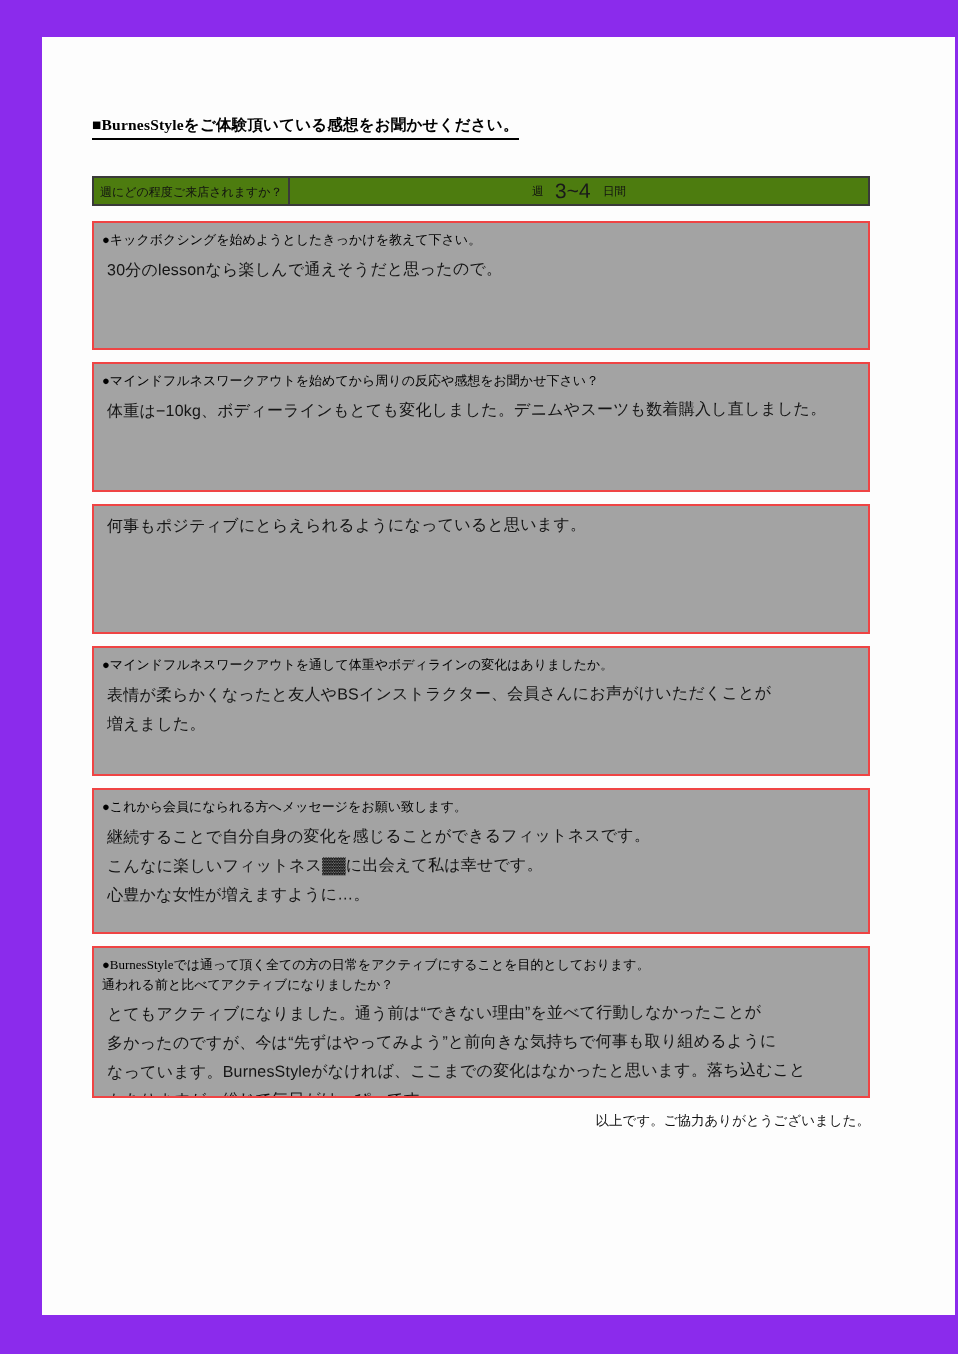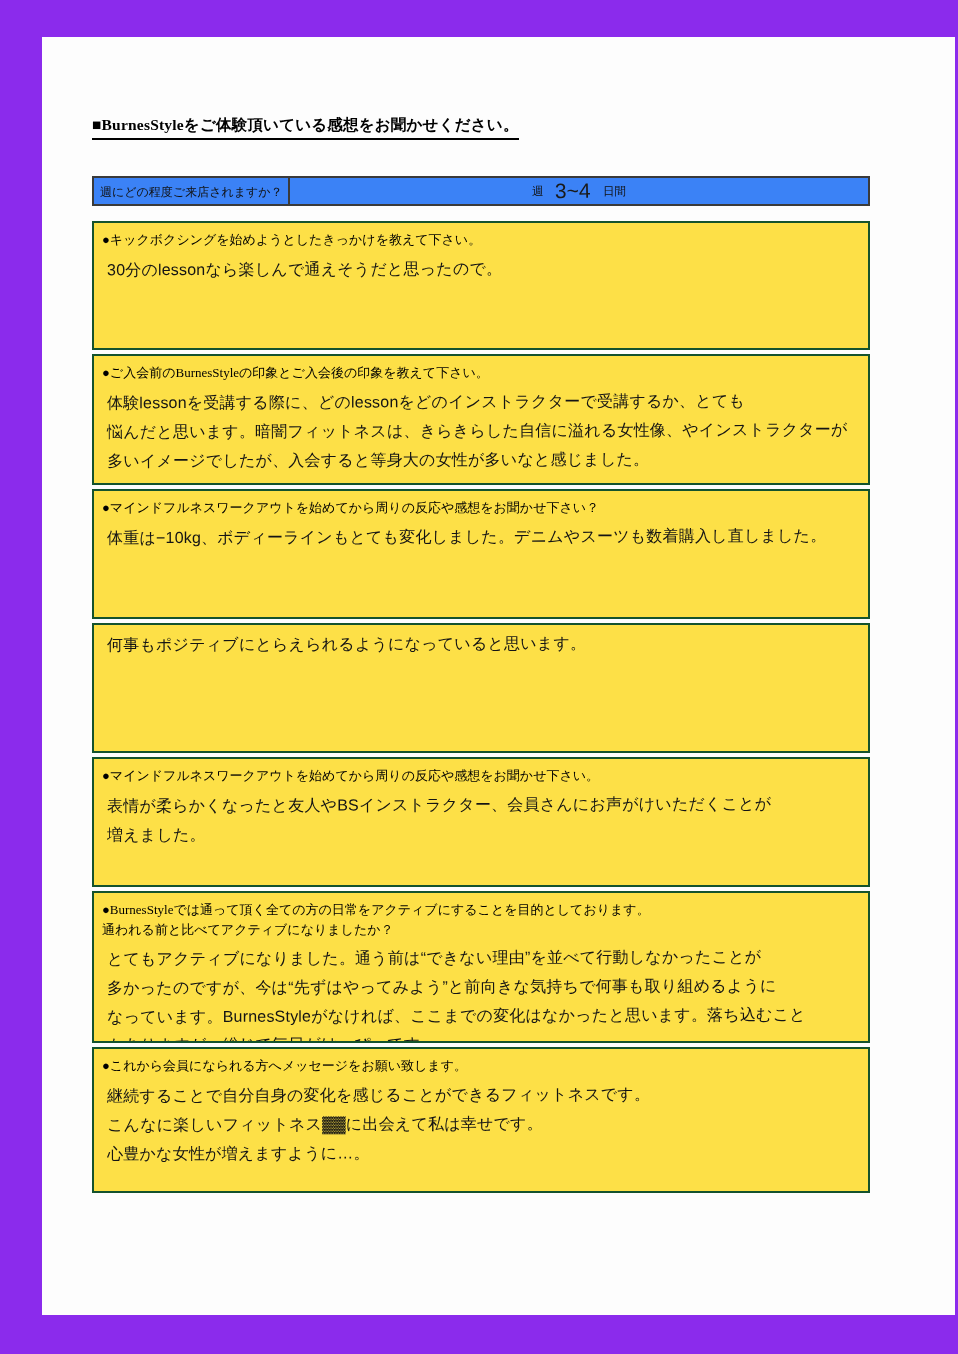--- a/index.html
+++ b/index.html
@@ -24,21 +24,21 @@
     border-bottom:2px solid #000;
     padding-bottom:2px;
     letter-spacing:0.2px;
   }
   .week-table {
     display:flex;
     width:778px; height:30px;
     margin:36px 0 0 50px;
     border:2px solid #3a3a3a;
     box-sizing:border-box;
-    background:#3b82f6;
+    background:#4d7c0f;
   }
   .week-label {
     width:196px;
     border-right:2px solid #3a3a3a;
     box-sizing:border-box;
     font-family:"Liberation Serif", serif;
     font-size:12px;
     color:#111;
     padding:6px 4px 0 6px;
     white-space:nowrap;
@@ -58,24 +58,24 @@
   }
   .week-num {
     font-size:21px;
     color:#1a1a1a;
     transform:rotate(-1deg);
     text-align:center;
   }
   .boxes { margin-top:15px; }
   .qbox {
     width:778px;
-    margin:4px 0 3px 50px;
-    border:2px solid #14532d;
+    margin:12px 0 3px 50px;
+    border:2px solid #ef4444;
     box-sizing:border-box;
-    background:#fde047;
+    background:#a3a3a3;
     overflow:hidden;
   }
   .q {
     font-family:"Liberation Serif", serif;
     font-size:13px;
     color:#000;
     padding:7px 8px 0 8px;
     line-height:1.5;
     white-space:pre-line;
   }
@@ -115,54 +115,49 @@
     </div>
   </div>
 
   <div class="boxes">
 
     <div class="qbox" style="height:129px">
       <div class="q">●キックボクシングを始めようとしたきっかけを教えて下さい。</div>
       <div class="a">30分のlessonなら楽しんで通えそうだと思ったので。</div>
     </div>
 
-    <div class="qbox" style="height:131px">
-      <div class="q">●ご入会前のBurnesStyleの印象とご入会後の印象を教えて下さい。</div>
-      <div class="a">体験lessonを受講する際に、どのlessonをどのインストラクターで受講するか、とても
-悩んだと思います。暗闇フィットネスは、きらきらした自信に溢れる女性像、やインストラクターが
-多いイメージでしたが、入会すると等身大の女性が多いなと感じました。</div>
-    </div>
 
     <div class="qbox" style="height:130px">
       <div class="q">●マインドフルネスワークアウトを始めてから周りの反応や感想をお聞かせ下さい？</div>
       <div class="a">体重は−10kg、ボディーラインもとても変化しました。デニムやスーツも数着購入し直しました。</div>
     </div>
 
     <div class="qbox" style="height:130px">
       <div class="a">何事もポジティブにとらえられるようになっていると思います。</div>
     </div>
 
     <div class="qbox" style="height:130px">
-      <div class="q">●マインドフルネスワークアウトを始めてから周りの反応や感想をお聞かせ下さい。</div>
+      <div class="q">●マインドフルネスワークアウトを通して体重やボディラインの変化はありましたか。</div>
       <div class="a">表情が柔らかくなったと友人やBSインストラクター、会員さんにお声がけいただくことが
 増えました。</div>
+    </div>
+
+    <div class="qbox" style="height:146px; margin-bottom:0">
+      <div class="q">●これから会員になられる方へメッセージをお願い致します。</div>
+      <div class="a">継続することで自分自身の変化を感じることができるフィットネスです。
+こんなに楽しいフィットネス▓▓に出会えて私は幸せです。
+心豊かな女性が増えますように…。</div>
     </div>
 
     <div class="qbox" style="height:152px">
       <div class="q">●BurnesStyleでは通って頂く全ての方の日常をアクティブにすることを目的としております。
 通われる前と比べてアクティブになりましたか？</div>
       <div class="a">とてもアクティブになりました。通う前は“できない理由”を並べて行動しなかったことが
 多かったのですが、今は“先ずはやってみよう”と前向きな気持ちで何事も取り組めるように
 なっています。BurnesStyleがなければ、ここまでの変化はなかったと思います。落ち込むこと
 もありますが、総じて毎日がはっぴーです。</div>
     </div>
 
-    <div class="qbox" style="height:146px; margin-bottom:0">
-      <div class="q">●これから会員になられる方へメッセージをお願い致します。</div>
-      <div class="a">継続することで自分自身の変化を感じることができるフィットネスです。
-こんなに楽しいフィットネス▓▓に出会えて私は幸せです。
-心豊かな女性が増えますように…。</div>
-    </div>
-
   </div>
 
+  <div class="footer">以上です。ご協力ありがとうございました。</div>
 
 </div>
 
 </body></html>

